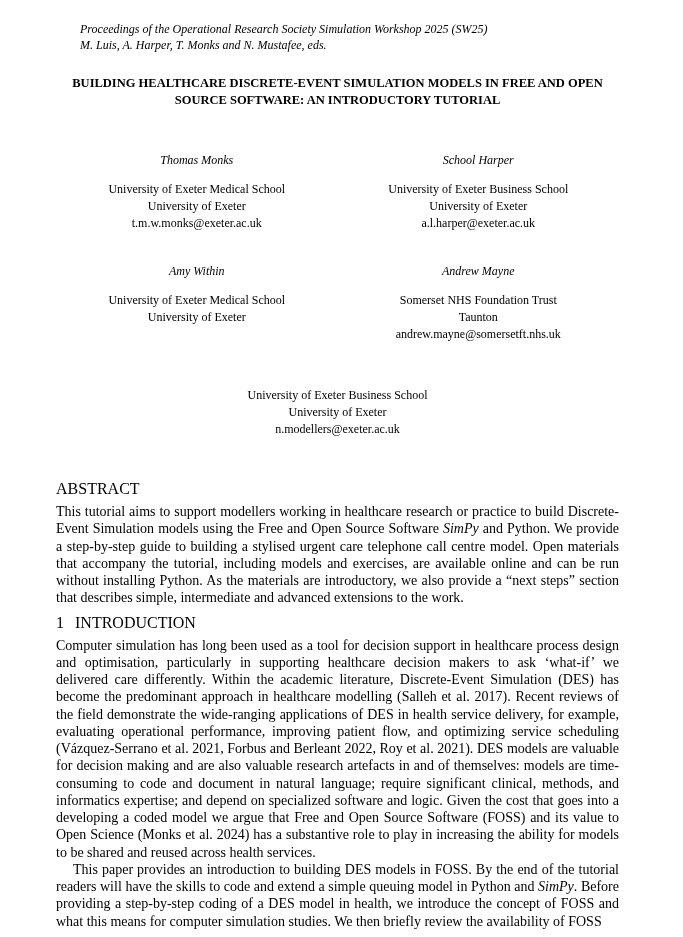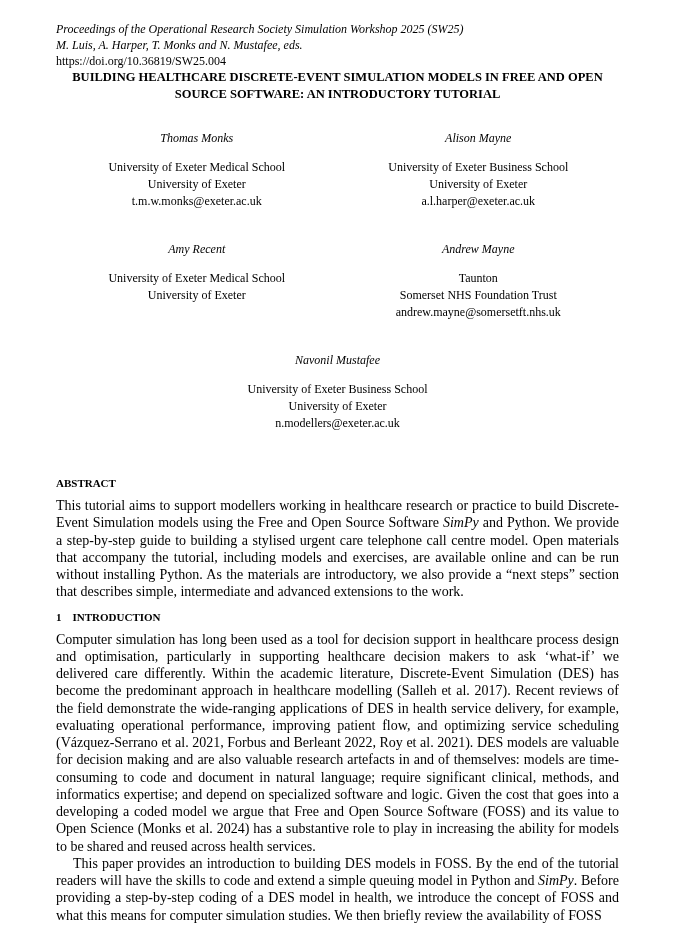--- a/index.html
+++ b/index.html
@@ -20,32 +20,34 @@
     height: 937px;
     padding: 21px 64px 0 56px;
   }
   
   .front-matter {
     font-size: 12px;
     line-height: 16px;
   }
   .front-matter .it {
     font-style: italic;
+    margin-left: 24px;
   }
   
   .paper-title {
+    margin-top: 22px;
     text-align: center;
     font-weight: bold;
     font-size: 12.5px;
     line-height: 16.5px;
     padding: 0 10px;
   }
   
   .authors-grid {
-    margin-top: 28px;
+    margin-top: 44px;
   }
   .author-row {
     display: flex;
     justify-content: space-between;
   }
   .author-row + .author-row {
     margin-top: 31px;
   }
   .author-block {
     flex: 1 1 50%;
@@ -59,22 +61,22 @@
     font-style: italic;
     line-height: 16px;
   }
   .author-affil {
     margin-top: 13px;
     line-height: 17px;
   }
   
   .section-heading {
     margin-top: 43px;
-    font-weight: bold;
-    font-size: 11px;
+    font-weight: normal;
+    font-size: 16px;
     line-height: 16px;
   }
   .section-heading.numbered {
     margin-top: 8px;
   }
   .section-number {
     display: inline-block;
     margin-right: 11px;
   }
   .body-text {
@@ -89,67 +91,65 @@
   }
 </style>
 </head>
 <body>
 
 <div class="page">
 
   <div class="front-matter">
     <div class="it">Proceedings of the Operational Research Society Simulation Workshop 2025 (SW25)</div>
     <div class="it">M. Luis, A. Harper, T. Monks and N. Mustafee, eds.</div>
-    <div>https://doi.org/10.36819/SW25.004</div>
   </div>
 
   <div class="paper-title">BUILDING HEALTHCARE DISCRETE-EVENT SIMULATION MODELS IN FREE AND OPEN SOURCE SOFTWARE: AN INTRODUCTORY TUTORIAL</div>
 
   <div class="authors-grid">
 
     <div class="author-row">
       <div class="author-block">
         <div class="author-name">Thomas Monks</div>
         <div class="author-affil">
           <div>University of Exeter Medical School</div>
           <div>University of Exeter</div>
           <div>t.m.w.monks@exeter.ac.uk</div>
         </div>
       </div>
       <div class="author-block">
-        <div class="author-name">Alison Mayne</div>
+        <div class="author-name">School Harper</div>
         <div class="author-affil">
           <div>University of Exeter Business School</div>
           <div>University of Exeter</div>
           <div>a.l.harper@exeter.ac.uk</div>
         </div>
       </div>
     </div>
 
     <div class="author-row">
       <div class="author-block">
-        <div class="author-name">Amy Recent</div>
+        <div class="author-name">Amy Within</div>
         <div class="author-affil">
           <div>University of Exeter Medical School</div>
           <div>University of Exeter</div>
         </div>
       </div>
       <div class="author-block">
         <div class="author-name">Andrew Mayne</div>
         <div class="author-affil">
+          <div>Somerset NHS Foundation Trust</div>
           <div>Taunton</div>
-          <div>Somerset NHS Foundation Trust</div>
           <div>andrew.mayne@somersetft.nhs.uk</div>
         </div>
       </div>
     </div>
 
     <div class="author-row single">
       <div class="author-block">
-        <div class="author-name">Navonil Mustafee</div>
         <div class="author-affil">
           <div>University of Exeter Business School</div>
           <div>University of Exeter</div>
           <div>n.modellers@exeter.ac.uk</div>
         </div>
       </div>
     </div>
 
   </div>
 

